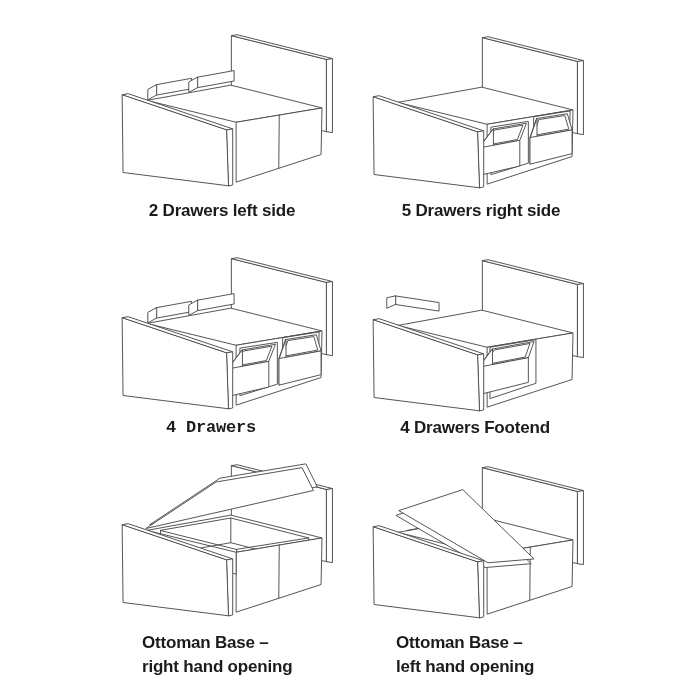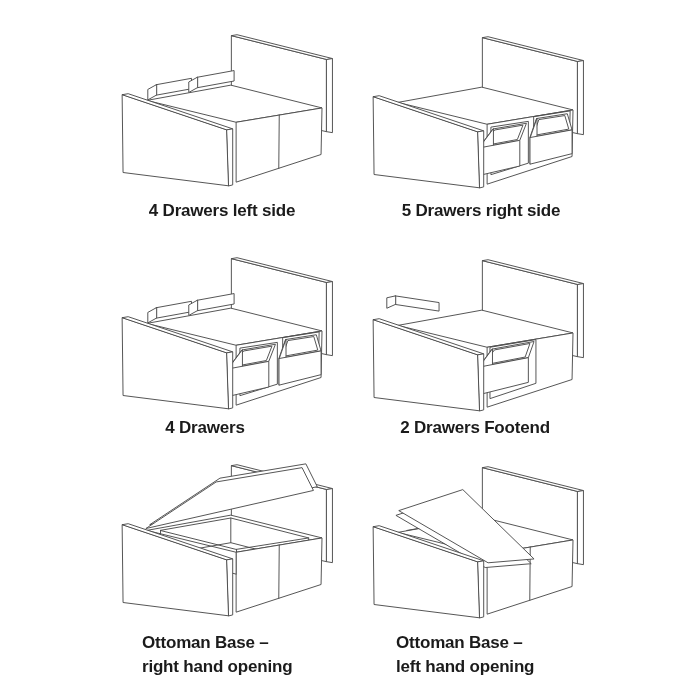--- a/index.html
+++ b/index.html
@@ -129,20 +129,20 @@
       <path d="M135 116L225 101L224 150L135 179Z" fill="#ffffff" stroke="#4d4d4d" stroke-width="1" stroke-linejoin="round" stroke-linecap="round"></path>
       <path d="M180 108.5L179.5 164.5" fill="none" stroke="#4d4d4d" stroke-width="1" stroke-linejoin="round" stroke-linecap="round"></path>
       <path d="M133 130L181 126L106 53L39 75Z" fill="#ffffff" stroke="#4d4d4d" stroke-width="1" stroke-linejoin="round" stroke-linecap="round"></path>
       <path d="M136 125L184 121L109 48L42 70Z" fill="#ffffff" stroke="#4d4d4d" stroke-width="1" stroke-linejoin="round" stroke-linecap="round"></path>
       <path d="M15 87L125 124L127 183L16 169Z" fill="#ffffff" stroke="#4d4d4d" stroke-width="1" stroke-linejoin="round" stroke-linecap="round"></path>
       <path d="M15 87L21 86L131 123L125 124Z" fill="#ffffff" stroke="#4d4d4d" stroke-width="1" stroke-linejoin="round" stroke-linecap="round"></path>
       <path d="M125 124L131 123L131 182L127 183Z" fill="#ffffff" stroke="#4d4d4d" stroke-width="1" stroke-linejoin="round" stroke-linecap="round"></path>
     </svg>
   </figure>
 
-<div class="lbl centered" style="left: 222px; top: 199px; color: rgb(27, 27, 27);">4 Drawers left side</div>
+<div class="lbl centered" style="left: 222px; top: 199px; color: rgb(27, 27, 27);">2 Drawers left side</div>
 <div class="lbl centered" style="left: 481px; top: 199px; color: rgb(27, 27, 27);">5 Drawers right side</div>
-<div class="lbl centered" style="left: 205px; top: 416px; color: rgb(27, 27, 27);">4 Drawers</div>
-<div class="lbl centered" style="left: 475px; top: 416px; color: rgb(27, 27, 27);">2 Drawers Footend</div>
+<div class="lbl centered" style="left: 211px; top: 416px; color: rgb(27, 27, 27); font-family: Liberation Mono, monospace;">4 Drawers</div>
+<div class="lbl centered" style="left: 475px; top: 416px; color: rgb(27, 27, 27);">4 Drawers Footend</div>
 <div class="lbl" style="left: 142px; top: 631px; color: rgb(27, 27, 27);">Ottoman Base –
 right hand opening</div>
 <div class="lbl" style="left: 396px; top: 631px; color: rgb(27, 27, 27);">Ottoman Base –
 left hand opening</div>
 
 </body></html>

